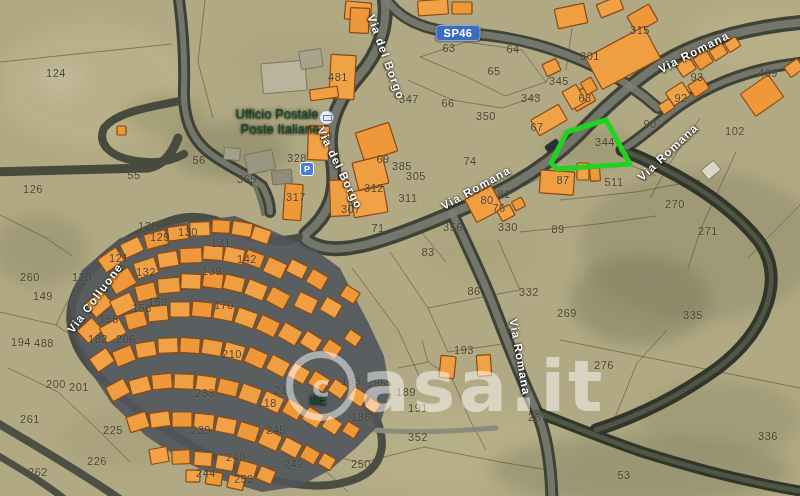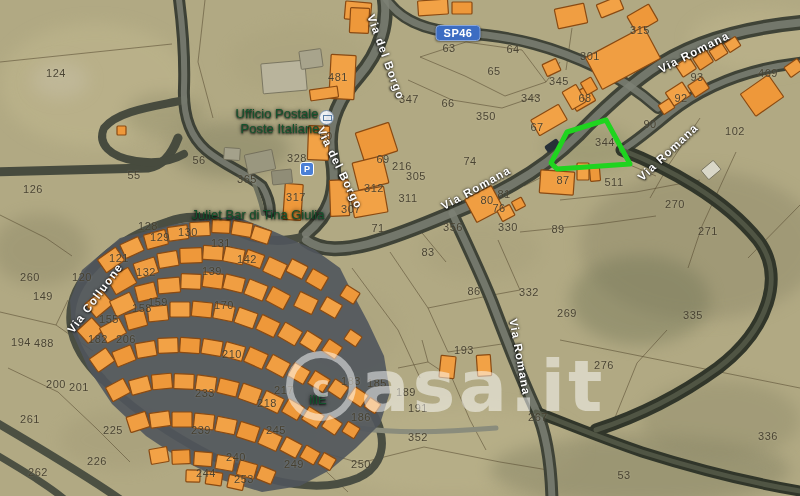--- a/index.html
+++ b/index.html
@@ -325,21 +325,21 @@
       <div class="plabel" style="left: 605px; top: 142px;">344</div>
       <div class="plabel" style="left: 563px; top: 180px;">87</div>
       <div class="plabel" style="left: 614px; top: 182px;">511</div>
       <div class="plabel" style="left: 558px; top: 229px;">89</div>
       <div class="plabel" style="left: 326px; top: 136px;">50</div>
       <div class="plabel" style="left: 297px; top: 158px;">328</div>
       <div class="plabel" style="left: 247px; top: 179px;">365</div>
       <div class="plabel" style="left: 296px; top: 197px;">317</div>
       <div class="plabel" style="left: 383px; top: 159px;">69</div>
       <div class="plabel" style="left: 374px; top: 188px;">312</div>
-      <div class="plabel" style="left: 402px; top: 166px;">216</div>
+      <div class="plabel" style="left: 402px; top: 166px;">385</div>
       <div class="plabel" style="left: 416px; top: 176px;">305</div>
       <div class="plabel" style="left: 408px; top: 198px;">311</div>
       <div class="plabel" style="left: 351px; top: 209px;">307</div>
       <div class="plabel" style="left: 378px; top: 228px;">71</div>
       <div class="plabel" style="left: 470px; top: 161px;">74</div>
       <div class="plabel" style="left: 487px; top: 200px;">80</div>
       <div class="plabel" style="left: 504px; top: 194px;">81</div>
       <div class="plabel" style="left: 499px; top: 208px;">76</div>
       <div class="plabel" style="left: 453px; top: 227px;">356</div>
       <div class="plabel" style="left: 508px; top: 227px;">330</div>
@@ -363,21 +363,20 @@
       <div class="plabel" style="left: 624px; top: 475px;">53</div>
       <div class="slabel" style="left: 386px; top: 57px; transform: translate(-50%, -50%) rotate(70deg);">Via del Borgo</div>
       <div class="slabel" style="left: 340px; top: 168px; transform: translate(-50%, -50%) rotate(64deg);">Via del Borgo</div>
       <div class="slabel" style="left: 694px; top: 52px; transform: translate(-50%, -50%) rotate(-27deg);">Via Romana</div>
       <div class="slabel" style="left: 476px; top: 188px; transform: translate(-50%, -50%) rotate(-29deg);">Via Romana</div>
       <div class="slabel" style="left: 668px; top: 152px; transform: translate(-50%, -50%) rotate(-43deg);">Via Romana</div>
       <div class="slabel" style="left: 520px; top: 357px; transform: translate(-50%, -50%) rotate(80deg);">Via Romana</div>
       <div class="slabel" style="left: 95px; top: 298px; transform: translate(-50%, -50%) rotate(-53deg);">Via Colluone</div>
       <div class="poi" style="left: 277px; top: 113px;">Ufficio Postale</div>
       <div class="poi" style="left: 280px; top: 128px;">Poste Italiane</div>
-      <div class="poi" style="left: 258px; top: 214px;">Juliet Bar di Tina Giulia</div>
       <div class="poi" style="left: 318px; top: 399px;">illE</div>
     </div>
 
   <div id="route-badge">SP46</div>
 
   <div id="watermark">
     <span class="wm-circle">
         <span id="wm-logo">c</span>
       </span>
     <span id="wm-text">asa.it</span>

